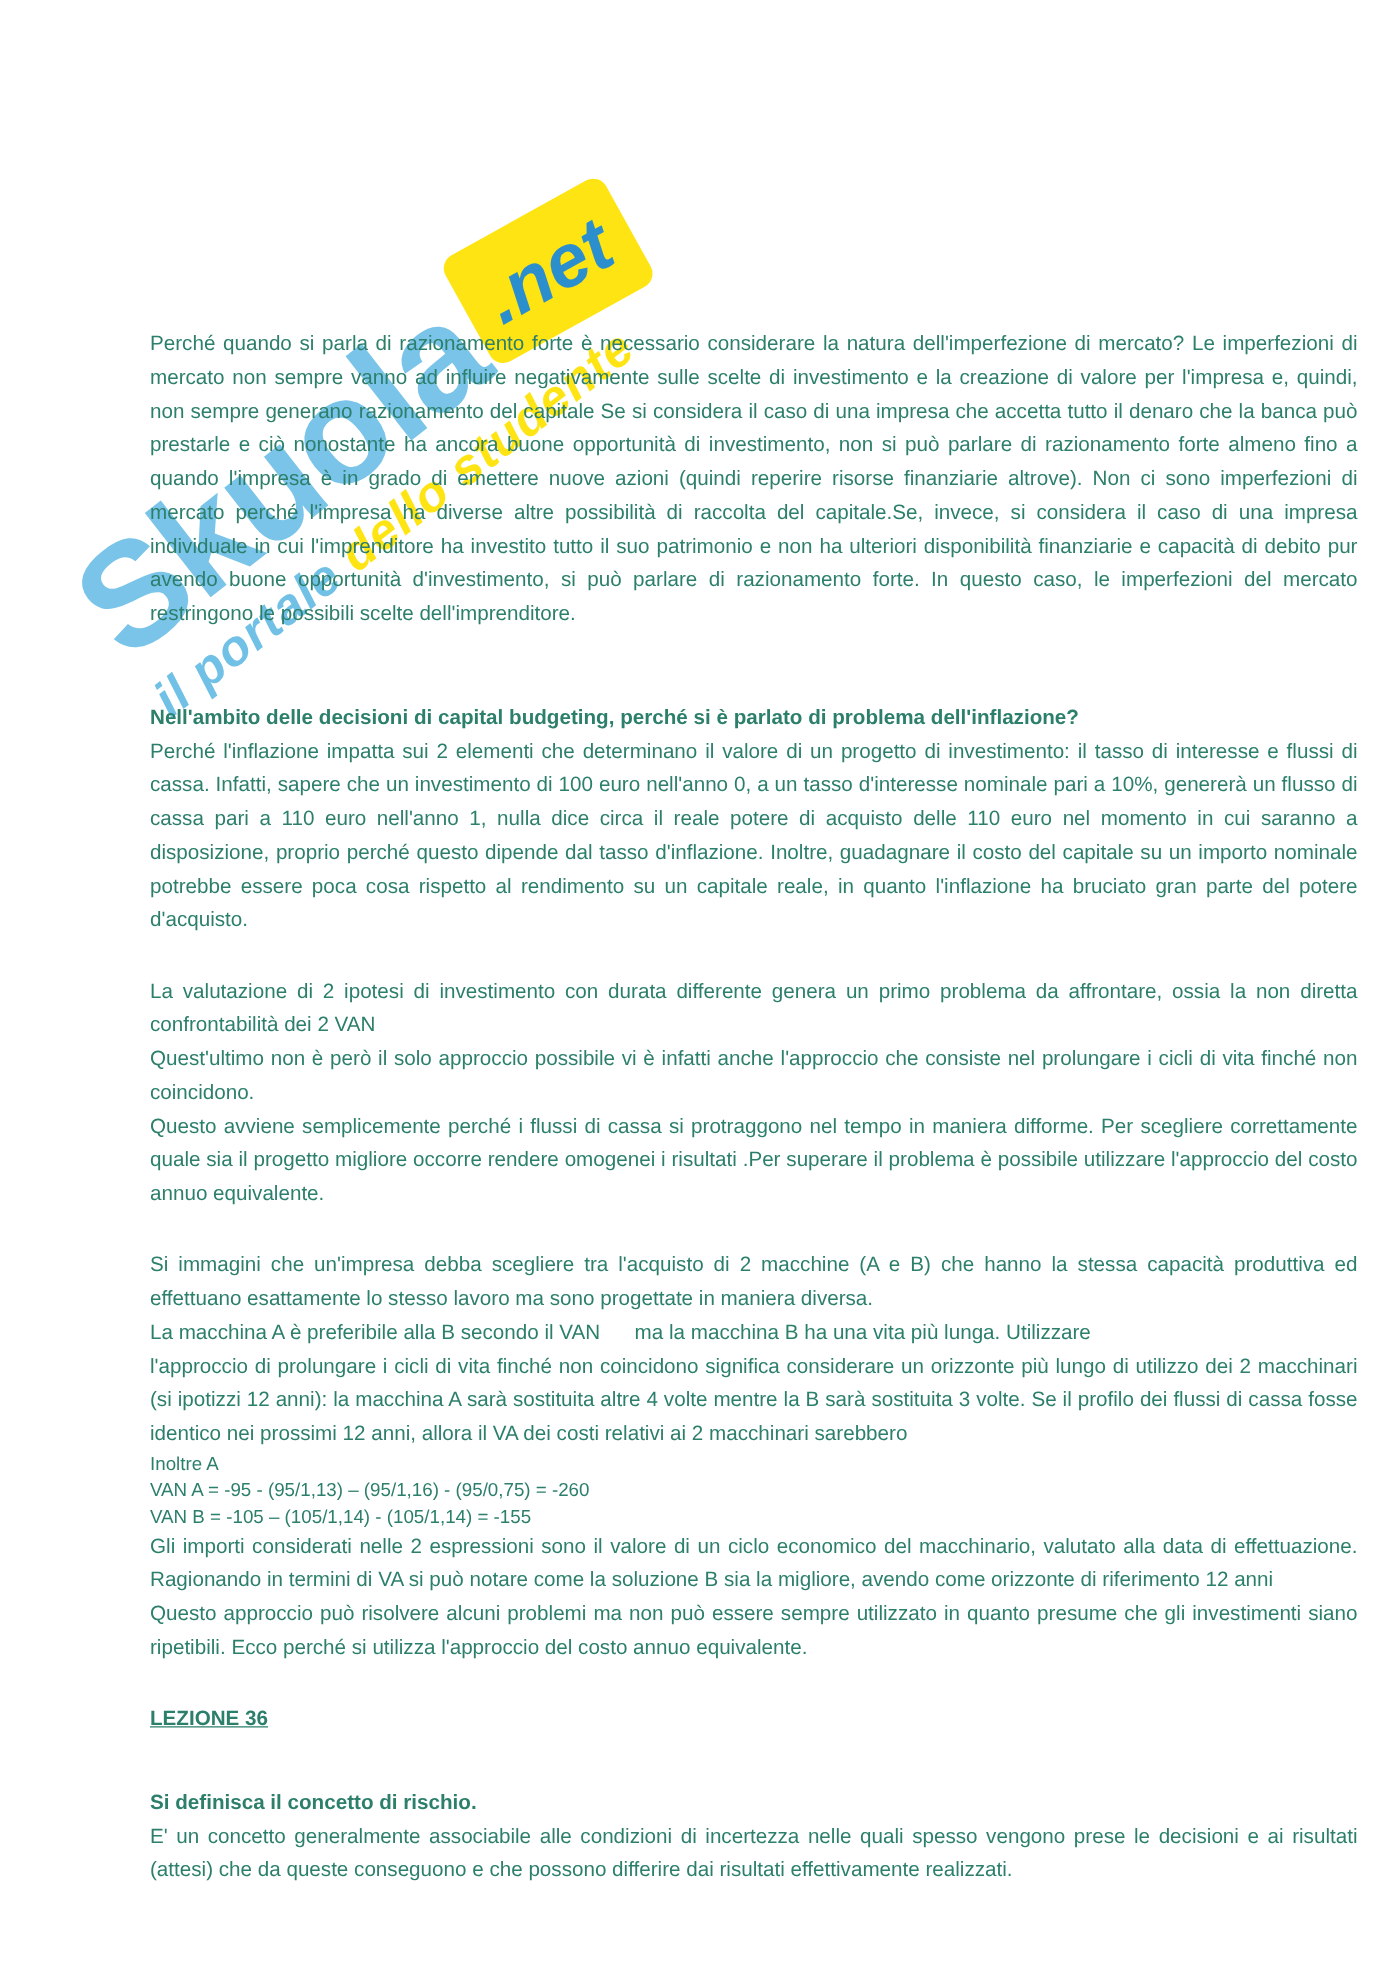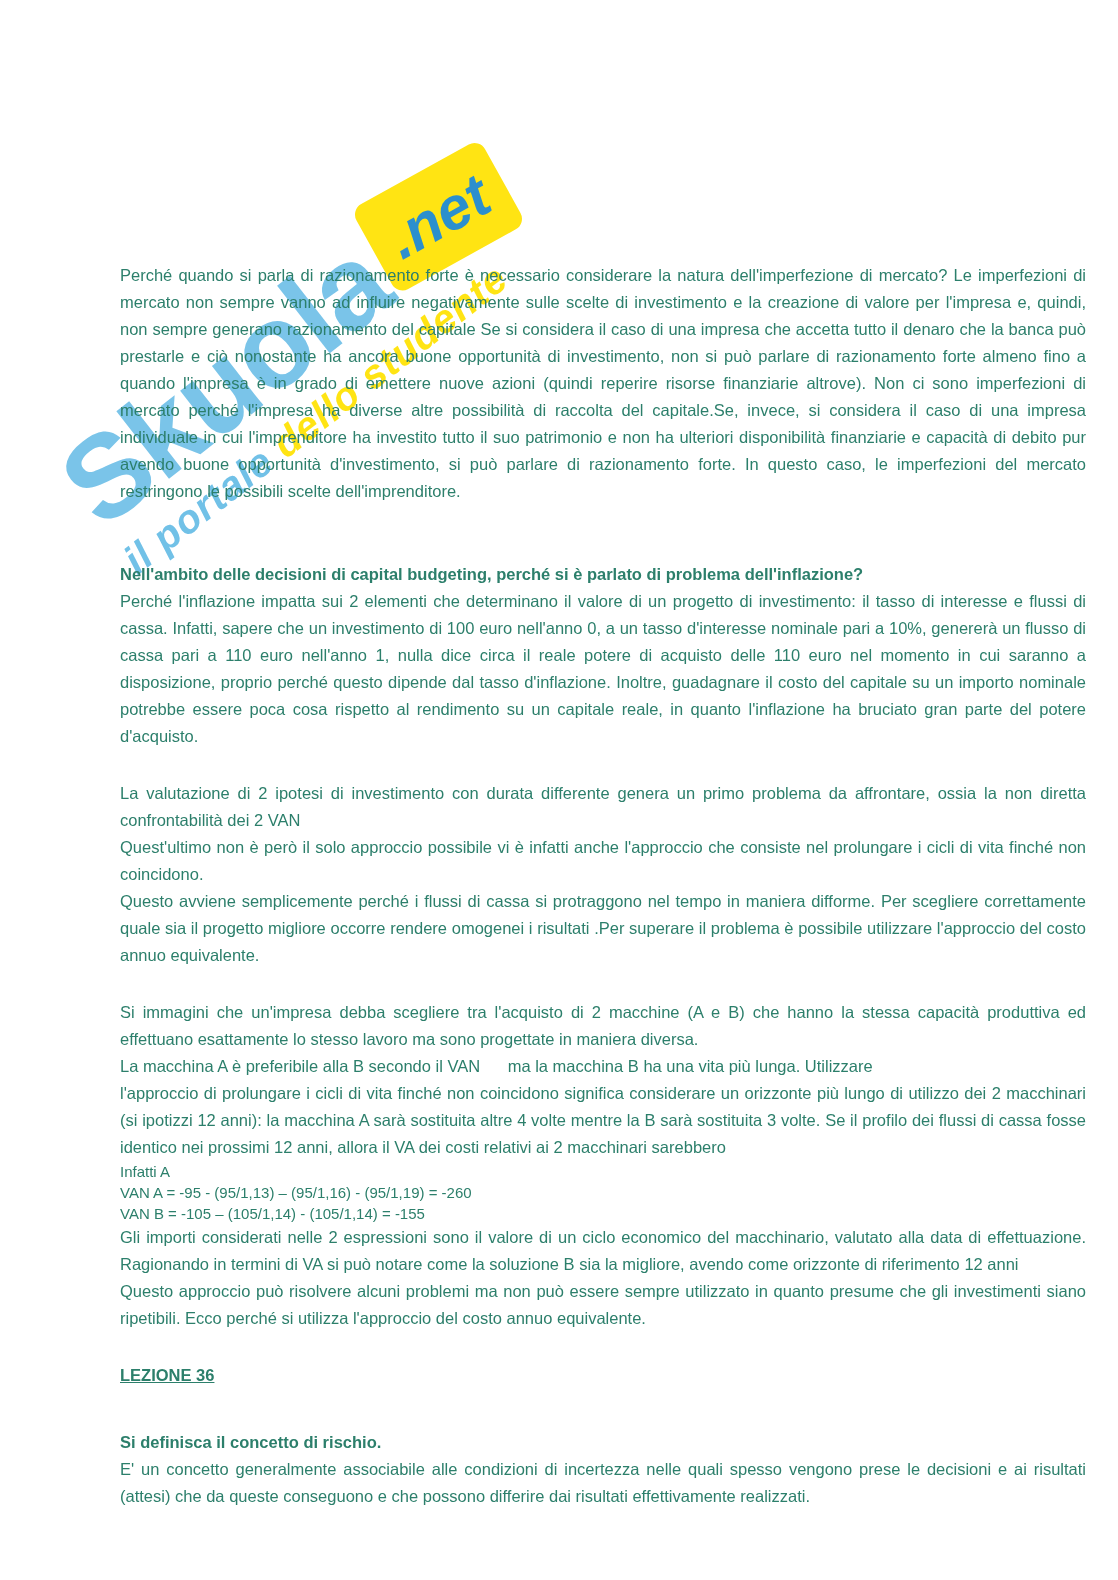--- a/index.html
+++ b/index.html
@@ -120,22 +120,22 @@
       </section>
       <section class="qa-section">
         <p class="para">La valutazione di 2 ipotesi di investimento con durata differente genera un primo problema da affrontare, ossia la  non diretta confrontabilità dei 2 VAN</p>
         <p class="para">Quest'ultimo non è però il solo approccio possibile vi è infatti anche l'approccio che consiste nel prolungare i cicli  di vita finché non coincidono.</p>
         <p class="para">Questo avviene semplicemente perché i flussi di cassa si protraggono nel tempo in maniera difforme. Per scegliere correttamente quale sia il progetto migliore occorre rendere omogenei i risultati .Per superare il  problema è possibile utilizzare l'approccio del costo annuo equivalente.</p>
       </section>
       <section class="qa-section">
         <p class="para">Si immagini che un'impresa debba scegliere tra l'acquisto di 2 macchine (A e B) che hanno la stessa capacità   produttiva ed effettuano esattamente lo stesso lavoro ma sono progettate in maniera diversa.</p>
         <p class="para">La macchina A è preferibile alla B secondo il VAN&nbsp;&nbsp;&nbsp;&nbsp;&nbsp; ma la macchina B ha una vita più lunga. Utilizzare</p>
         <p class="para">l'approccio di prolungare i cicli di vita finché non coincidono significa considerare un orizzonte più lungo di utilizzo  dei 2 macchinari (si ipotizzi 12 anni): la macchina A sarà sostituita altre 4 volte mentre la B sarà sostituita 3 volte.  Se il profilo dei flussi di cassa fosse identico nei prossimi 12 anni, allora il VA dei costi relativi ai 2 macchinari  sarebbero</p>
-        <p class="formula-line">Infatti  A</p>
-        <p class="formula-line">VAN A = -95 - (95/1,13) – (95/1,16) - (95/1,19) = -260</p>
+        <p class="formula-line">Inoltre  A</p>
+        <p class="formula-line">VAN A = -95 - (95/1,13) – (95/1,16) - (95/0,75) = -260</p>
         <p class="formula-line">VAN B = -105 – (105/1,14) - (105/1,14) = -155</p>
         <p class="para">Gli importi considerati nelle 2 espressioni sono il valore di un ciclo economico del macchinario, valutato alla data  di effettuazione. Ragionando in termini di VA si può notare come la soluzione B sia la migliore, avendo come  orizzonte di riferimento 12 anni</p>
         <p class="para">Questo approccio può risolvere alcuni problemi ma non può essere sempre utilizzato in quanto presume che gli investimenti siano ripetibili. Ecco perché si utilizza l'approccio del costo annuo equivalente.</p>
       </section>
       <section class="qa-section gap-md">
         <h3 class="q-heading underline">LEZIONE 36</h3>
       </section>
       <section class="qa-section gap-md">
         <h3 class="q-heading">Si definisca il concetto di rischio.</h3>
         <p class="para">E' un concetto generalmente associabile alle condizioni di incertezza nelle quali spesso vengono prese le decisioni  e ai risultati (attesi) che da queste conseguono e che possono differire dai risultati effettivamente realizzati.</p>

